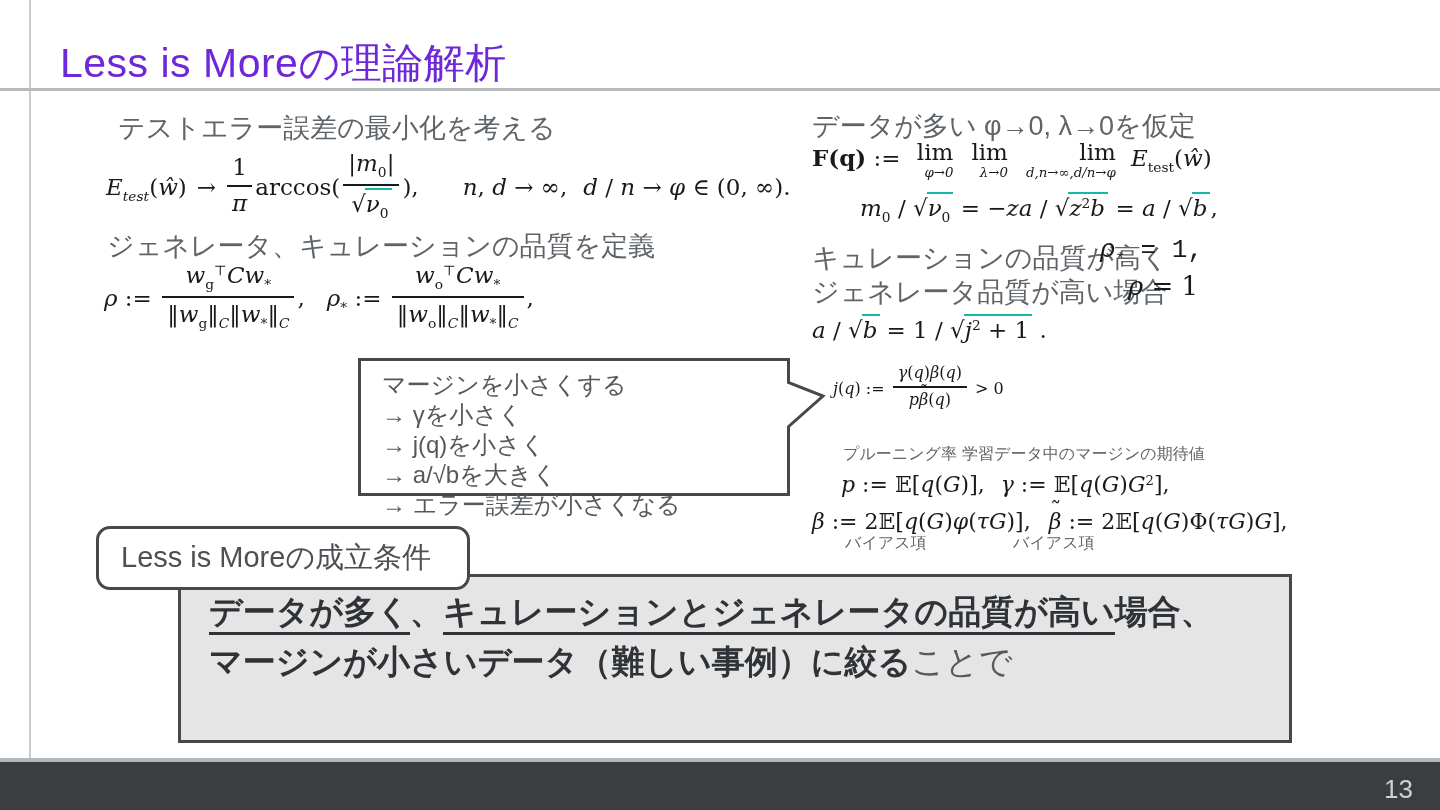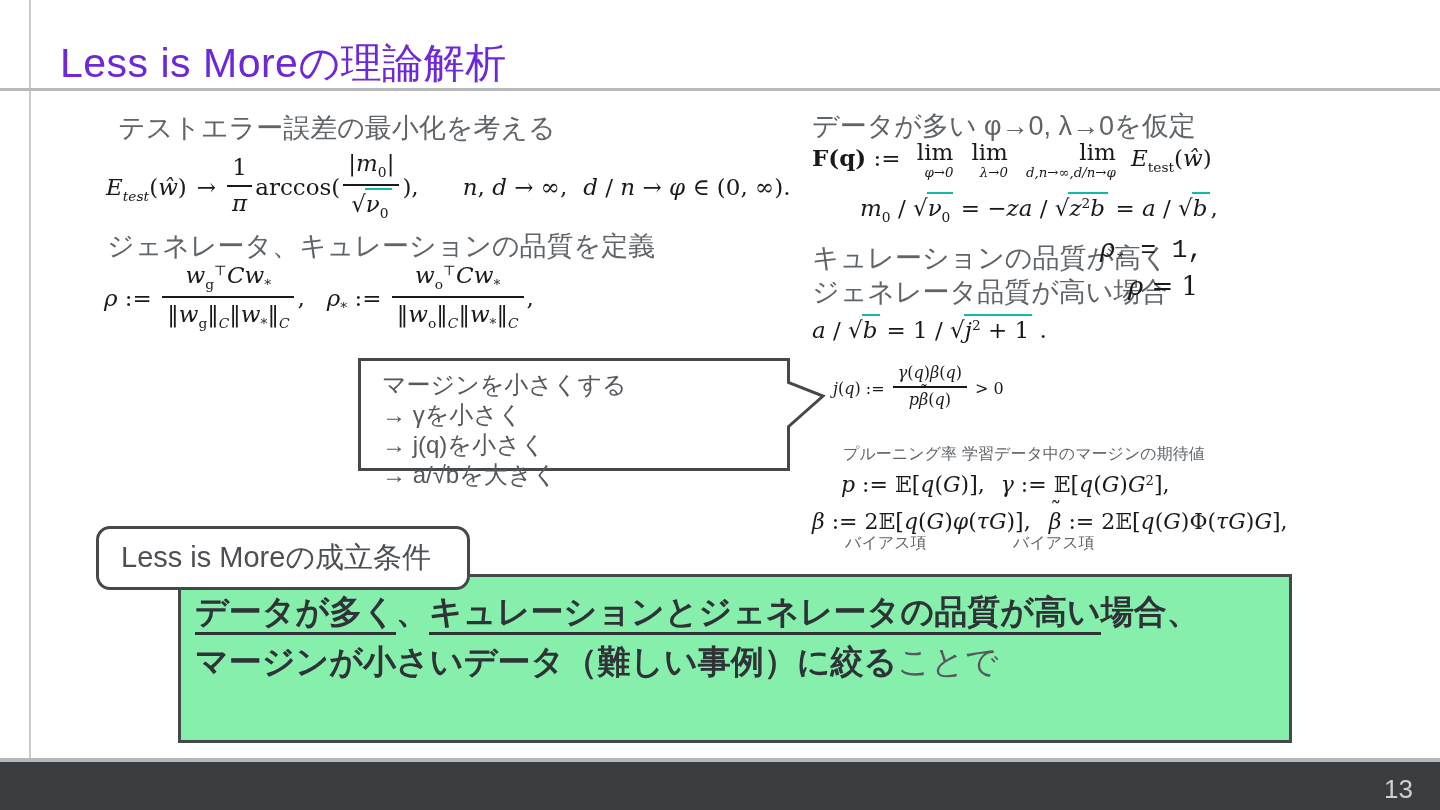--- a/index.html
+++ b/index.html
@@ -31,38 +31,38 @@
   .mrad{letter-spacing:-1px;}
   .marg{display:inline-block;border-top:2px solid #14b8a6;padding:0 3px 0 1px;}
   .munder{display:inline-block;vertical-align:middle;text-align:right;margin:0 9px;}
   .mmain{display:block;line-height:1.05;}
   .mbelow{display:block;font-size:58%;line-height:1;margin-top:2px;}
   .mtld{position:relative;display:inline-block;}
   .mtmark{position:absolute;left:55%;top:-0.5em;transform:translateX(-50%);}
   .msp{display:inline-block;}
   
   .bubble{
-    position:absolute;left:358px;top:358px;width:432px;height:113px;
+    position:absolute;left:358px;top:358px;width:432px;height:138px;
     border:3px solid #45494c;background:#fff;box-sizing:border-box;
     padding:9px 0 0 21px;z-index:1;
   }
   .bubble-line{font-size:24px;color:#55595d;line-height:30px;white-space:nowrap;}
   .tail{position:absolute;left:787px;top:379px;width:40px;height:52px;z-index:2;}
   
   .condlabel{
     position:absolute;left:96px;top:526px;width:374px;height:64px;
     background:#fff;border:3px solid #45494c;border-radius:14px;box-sizing:border-box;
     z-index:3;display:flex;align-items:center;padding-left:22px;
     font-size:29px;color:#4c5054;white-space:nowrap;
   }
   
   .bigbox{
     position:absolute;left:178px;top:574px;width:1114px;height:169px;
-    border:3px solid #45494c;background:#86efac;box-sizing:border-box;
-    z-index:2;padding:10px 0 0 14px;
+    border:3px solid #45494c;background:#e5e5e5;box-sizing:border-box;
+    z-index:2;padding:10px 0 0 28px;
   }
   .cl-line{font-size:33px;line-height:50px;white-space:nowrap;}
   .seg-b{font-weight:bold;color:#2f3337;}
   .seg-r{font-weight:normal;color:#55595d;}
   .seg-u{border-bottom:3px solid #2f3337;padding-bottom:2px;}
   
   .footer{
     position:absolute;left:0;top:758px;width:1440px;height:52px;
     background:#3b3e41;border-top:4px solid #b4b7b9;box-sizing:content-box;
   }
@@ -78,20 +78,21 @@
 <div class="jh abs" style="left:118px;top:110px;">テストエラー誤差の最小化を考える</div>
 <div class="math f23" style="left:106px;top:152px;"><span class="mi">E</span><span class="msub"><span class="mi">test</span></span><span class="mr">(</span><span class="mi">ŵ</span><span class="mr">)</span><span class="msp" style="width: 10px;"></span><span class="mr">→</span><span class="msp" style="width: 8px;"></span><span class="mfrac"><span class="mnum"><span class="mr">1</span></span><span class="mden"><span class="mi">π</span></span></span><span class="mr">arccos(</span><span class="mfrac"><span class="mnum"><span class="mr">|</span><span class="mi">m</span><span class="msub"><span class="mr">0</span></span><span class="mr">|</span></span><span class="mden"><span class="msqrt"><span class="mrad">√</span><span class="marg"><span class="mi">ν</span><span class="msub"><span class="mr">0</span></span></span></span></span></span><span class="mr">),</span><span class="msp" style="width: 44px;"></span><span class="mi">n</span><span class="mr">, </span><span class="mi">d</span><span class="mr"> → ∞,</span><span class="msp" style="width: 16px;"></span><span class="mi">d</span><span class="mr"> / </span><span class="mi">n</span><span class="mr"> → </span><span class="mi">φ</span><span class="mr"> ∈ (0, ∞).</span></div>
 <div class="jh abs" style="left:107px;top:228px;">ジェネレータ、キュレーションの品質を定義</div>
 <div class="math f23" style="left:104px;top:264px;"><span class="mi">ρ</span><span class="mr"> := </span><span class="mfrac"><span class="mnum"><span class="mi">w</span><span class="msub"><span class="mr">g</span></span><span class="msup"><span class="mr">⊤</span></span><span class="mi">Cw</span><span class="msub"><span class="mr">*</span></span></span><span class="mden"><span class="mr">‖</span><span class="mi">w</span><span class="msub"><span class="mr">g</span></span><span class="mr">‖</span><span class="msub"><span class="mi">C</span></span><span class="mr">‖</span><span class="mi">w</span><span class="msub"><span class="mr">*</span></span><span class="mr">‖</span><span class="msub"><span class="mi">C</span></span></span></span><span class="mr">,</span><span class="msp" style="width: 22px;"></span><span class="mi">ρ</span><span class="msub"><span class="mr">*</span></span><span class="mr"> := </span><span class="mfrac"><span class="mnum"><span class="mi">w</span><span class="msub"><span class="mr">o</span></span><span class="msup"><span class="mr">⊤</span></span><span class="mi">Cw</span><span class="msub"><span class="mr">*</span></span></span><span class="mden"><span class="mr">‖</span><span class="mi">w</span><span class="msub"><span class="mr">o</span></span><span class="mr">‖</span><span class="msub"><span class="mi">C</span></span><span class="mr">‖</span><span class="mi">w</span><span class="msub"><span class="mr">*</span></span><span class="mr">‖</span><span class="msub"><span class="mi">C</span></span></span></span><span class="mr">,</span></div>
 
 <div class="bubble">
   <div class="bubble-line">マージンを小さくする</div>
   <div class="bubble-line">→ γを小さく</div>
   <div class="bubble-line">→ j(q)を小さく</div>
   <div class="bubble-line">→ a/√bを大きく</div>
+  <div class="bubble-line">→ エラー誤差が小さくなる</div>
 </div>
 <svg class="tail" viewBox="0 0 40 52">
   <path d="M0,3 L36,17 L0,49" fill="#ffffff" stroke="#45494c" stroke-width="3"></path>
 </svg>
 
 <div class="jh abs" style="left:812px;top:108px;">データが多い φ→0, λ→0を仮定</div>
 <div class="math f23" style="left:812px;top:140px;"><span class="mbold">F(q)</span><span class="mr"> := </span><span class="munder"><span class="mmain"><span class="mr">lim</span></span><span class="mbelow"><span class="mi">φ→0</span></span></span><span class="munder"><span class="mmain"><span class="mr">lim</span></span><span class="mbelow"><span class="mi">λ→0</span></span></span><span class="munder"><span class="mmain"><span class="mr">lim</span></span><span class="mbelow"><span class="mi">d,n→∞,d/n→φ</span></span></span><span class="msp" style="width: 6px;"></span><span class="mi">E</span><span class="msub"><span class="mr">test</span></span><span class="mr">(</span><span class="mi">ŵ</span><span class="mr">)</span></div>
 <div class="math f23" style="left:860px;top:192px;"><span class="mi">m</span><span class="msub"><span class="mr">0</span></span><span class="mr"> / </span><span class="msqrt"><span class="mrad">√</span><span class="marg"><span class="mi">ν</span><span class="msub"><span class="mr">0</span></span></span></span><span class="mr"> = −</span><span class="mi">za</span><span class="mr"> / </span><span class="msqrt"><span class="mrad">√</span><span class="marg"><span class="mi">z</span><span class="msup"><span class="mr">2</span></span><span class="mi">b</span></span></span><span class="mr"> = </span><span class="mi">a</span><span class="mr"> / </span><span class="msqrt"><span class="mrad">√</span><span class="marg"><span class="mi">b</span></span></span><span class="mr">,</span></div>
 
 <div class="jh abs" style="left:812px;top:240px;">キュレーションの品質が高く</div>

